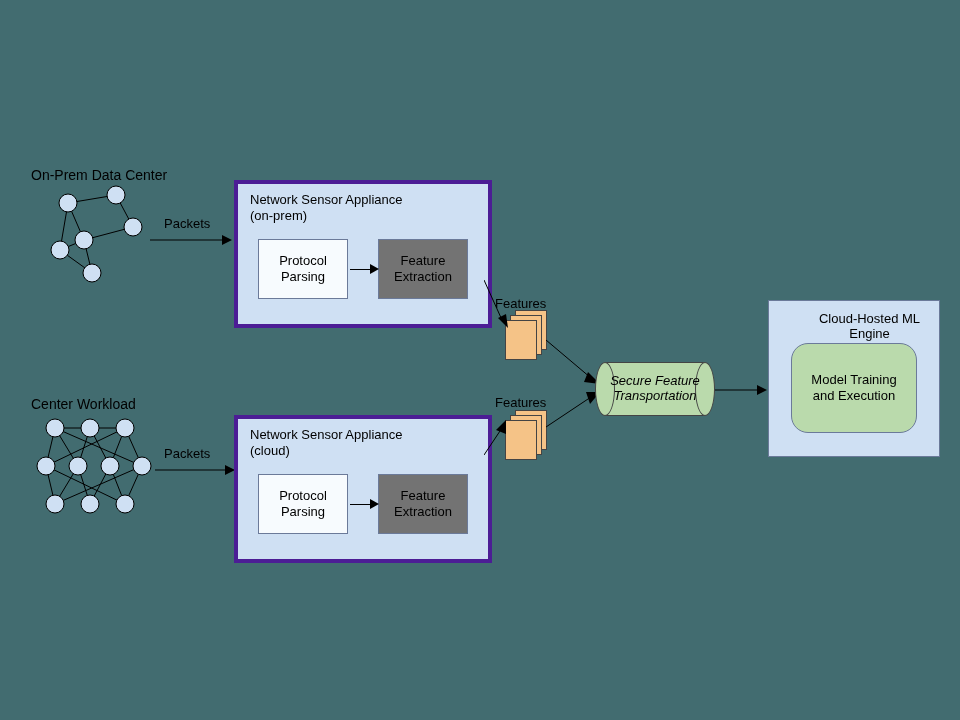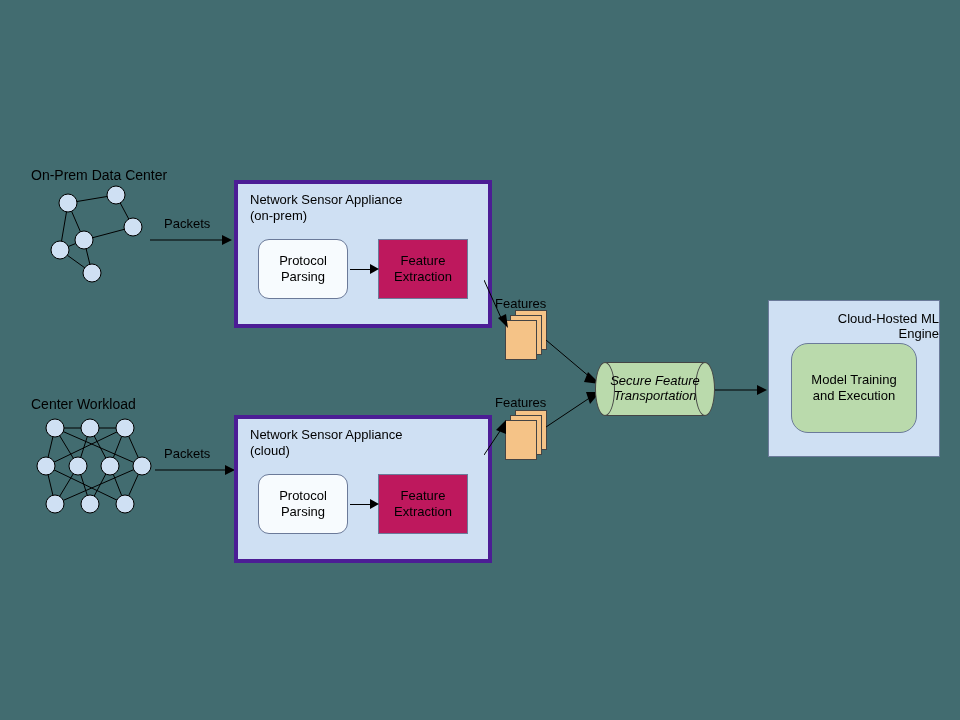--- a/index.html
+++ b/index.html
@@ -38,34 +38,34 @@
     border: 1px solid #6b7a99;
     display: flex;
     align-items: center;
     justify-content: center;
     text-align: center;
     padding: 4px;
     font-size: 13px;
     line-height: 1.25;
     box-sizing: border-box;
   }
-  .protocol { background: #f7fbfe; border-radius: 11px; }
-  .feature  { background: #be185d; }
+  .protocol { background: #f7fbfe; }
+  .feature  { background: #737373; }
   .mlbox    { background: #badaac; }
   .ml-engine {
     position: absolute;
     background: #cfe0f3;
     border: 1px solid #6b7a99;
   }
   .ml-title {
     position: absolute;
     top: 10px;
     left: 15px;
     right: 0;
-    text-align: right;
+    text-align: center;
     font-size: 13px;
     margin-left: 16px;
   }
   
   .docstack {
     position: absolute;
     width: 40px;
     height: 50px;
   }
   .docpage {

